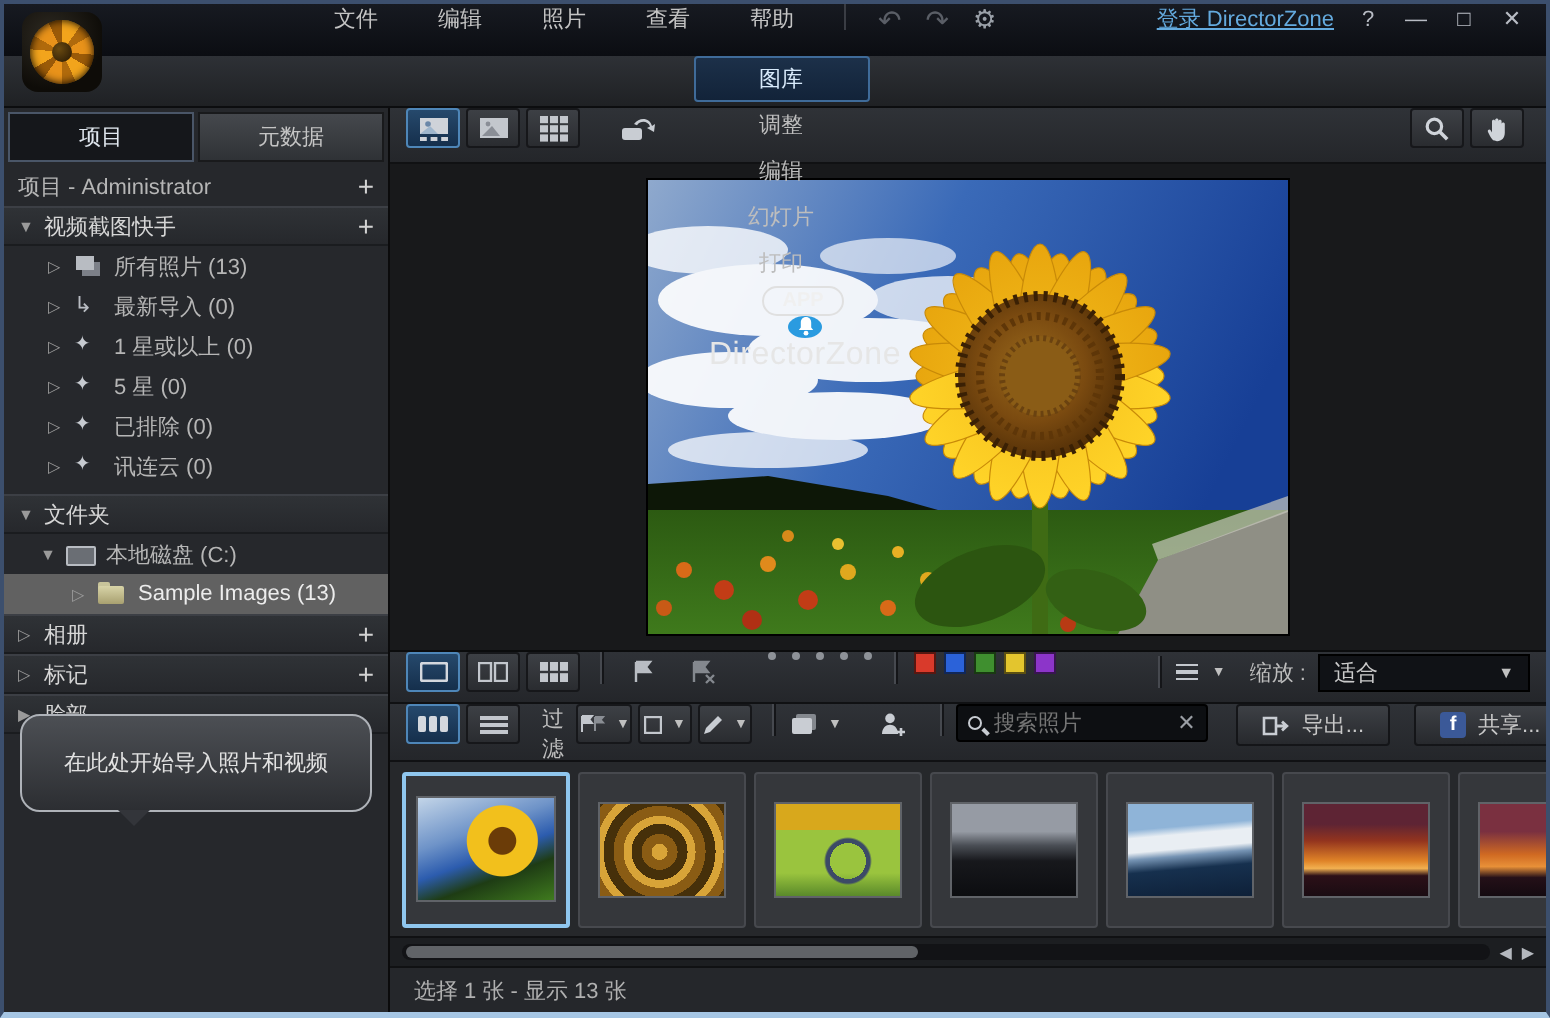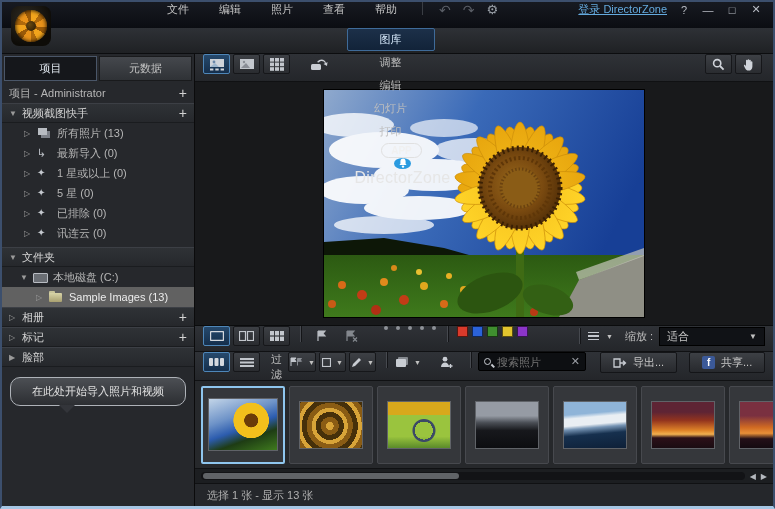--- a/index.html
+++ b/index.html
@@ -45,21 +45,21 @@
   .tw{width:13px;font-size:8px;color:#9a9a9a;flex:none;}
   .plus{margin-left:auto;color:#d2d2d2;font-size:14px;line-height:10px;}
   .ti{width:15px;height:12px;margin-right:5px;position:relative;flex:none;}
   .ti-photos::before{content:"";position:absolute;left:1px;top:1px;width:9px;height:7px;background:#b8bcc2;box-shadow:3px 3px 0 #7c8088;}
   .ti-import{color:#b8bcc2;font-size:11px;line-height:12px;}
   .ti-star{color:#c6cad0;font-size:10px;line-height:12px;}
   .ti-drive::before{content:"";position:absolute;left:0;top:2px;width:13px;height:8px;border:1px solid #b8bcc2;border-radius:1px;background:#6a6e74;}
   .ti-folder::before{content:"";position:absolute;left:0;top:0;width:6px;height:3px;background:#c8c49a;border-radius:1px 1px 0 0;}
   .ti-folder::after{content:"";position:absolute;left:0;top:2px;width:13px;height:9px;background:linear-gradient(#d8d4a8,#a8a070);border-radius:1px;}
   .callout{position:absolute;left:8px;right:8px;bottom:100px;border:1px solid #aeb2b8;border-radius:10px;
-           background:linear-gradient(#4c4f54,#2c2e32);text-align:center;padding:6px 2px;color:#e2e2e2;}
+           background:linear-gradient(#4c4f54,#2c2e32);text-align:center;padding:16px 2px;color:#e2e2e2;}
   .callout::after{content:"";position:absolute;left:48px;bottom:-8px;border:8px solid transparent;border-top-color:#33353a;border-bottom:0;}
   .side-footer{position:absolute;left:0;right:0;bottom:0;height:86px;border-top:1px solid #0d0e10;background:#232528;}
   .sidebtn{position:absolute;left:8px;right:8px;height:21px;line-height:20px;text-align:center;
            background:linear-gradient(#383a3e,#222427);border:1px solid #121315;border-radius:2px;color:#c6c6c6;}
   
   .main{flex:1;display:flex;flex-direction:column;min-width:0;background:#1f2124;}
   .tb{display:flex;align-items:flex-start;padding:0 8px;background:linear-gradient(#2f3237,#24262a);border-bottom:1px solid #101113;}
   .tb1{height:28px;}
   .tb2{height:26px;}
   .tb3{height:29px;}
@@ -71,21 +71,21 @@
   .vsep{width:1px;height:16px;background:#46494f;margin:0 7px;flex:none;box-shadow:1px 0 0 #141518;}
   .viewer{flex:1;background:#18191b;border-bottom:1px solid #0b0c0d;display:flex;align-items:center;justify-content:center;overflow:hidden;}
   .photo{width:320px;height:227px;box-shadow:0 0 0 1px #000;}
   .dot{width:4px;height:4px;border-radius:50%;background:#8e9298;margin:0 4px;}
   .clabel{width:11px;height:11px;margin:0 2px;border:1px solid rgba(0,0,0,.6);}
   .zoom-label{color:#bdbdbd;margin:0 6px 0 8px;}
   .selectbox{width:106px;height:19px;background:#101216;border:1px solid #000;display:flex;align-items:center;padding:0 7px;color:#cacaca;}
   .selectbox .caret{margin-left:auto;font-size:8px;}
   .sorticon{display:flex;flex-direction:column;gap:2px;margin-right:2px;}
   .sorticon i{display:block;width:11px;height:1.5px;background:#c4c8ce;}
-  .search{display:flex;align-items:center;width:108px;height:19px;background:#0d0f12;border:1px solid #000;border-radius:2px;padding:0 5px;margin-right:14px;}
+  .search{display:flex;align-items:center;width:126px;height:19px;background:#0d0f12;border:1px solid #000;border-radius:2px;padding:0 5px;margin-right:14px;}
   .search input{flex:1;min-width:0;border:0;background:transparent;color:#cfcfcf;font-size:11px;outline:none;font-family:inherit;}
   .mag{width:7px;height:7px;border:1.5px solid #c8ccd2;border-radius:50%;position:relative;margin-right:4px;flex:none;}
   .mag::after{content:"";position:absolute;left:6px;top:6px;width:4px;height:1.5px;background:#c8ccd2;transform:rotate(45deg);}
   .clear-x{color:#9a9ea4;margin-left:4px;}
   .txtbtn{height:21px;display:flex;align-items:center;gap:6px;padding:0 12px;background:linear-gradient(#3d4045,#27292d);
           border:1px solid #141518;border-radius:2px;color:#c8c8c8;margin-right:2px;flex:none;}
   .fb{width:13px;height:13px;background:#3b5998;color:#fff;font-weight:bold;font-size:10px;display:flex;align-items:center;justify-content:center;border-radius:2px;}
   
   .strip{height:88px;background:#26282b;display:flex;align-items:center;padding:0 6px;gap:4px;overflow:hidden;border-bottom:1px solid #101113;}
   .cell{width:84px;height:78px;background:#35373b;border:1px solid #47494e;border-radius:2px;display:flex;align-items:center;justify-content:center;flex:none;}

